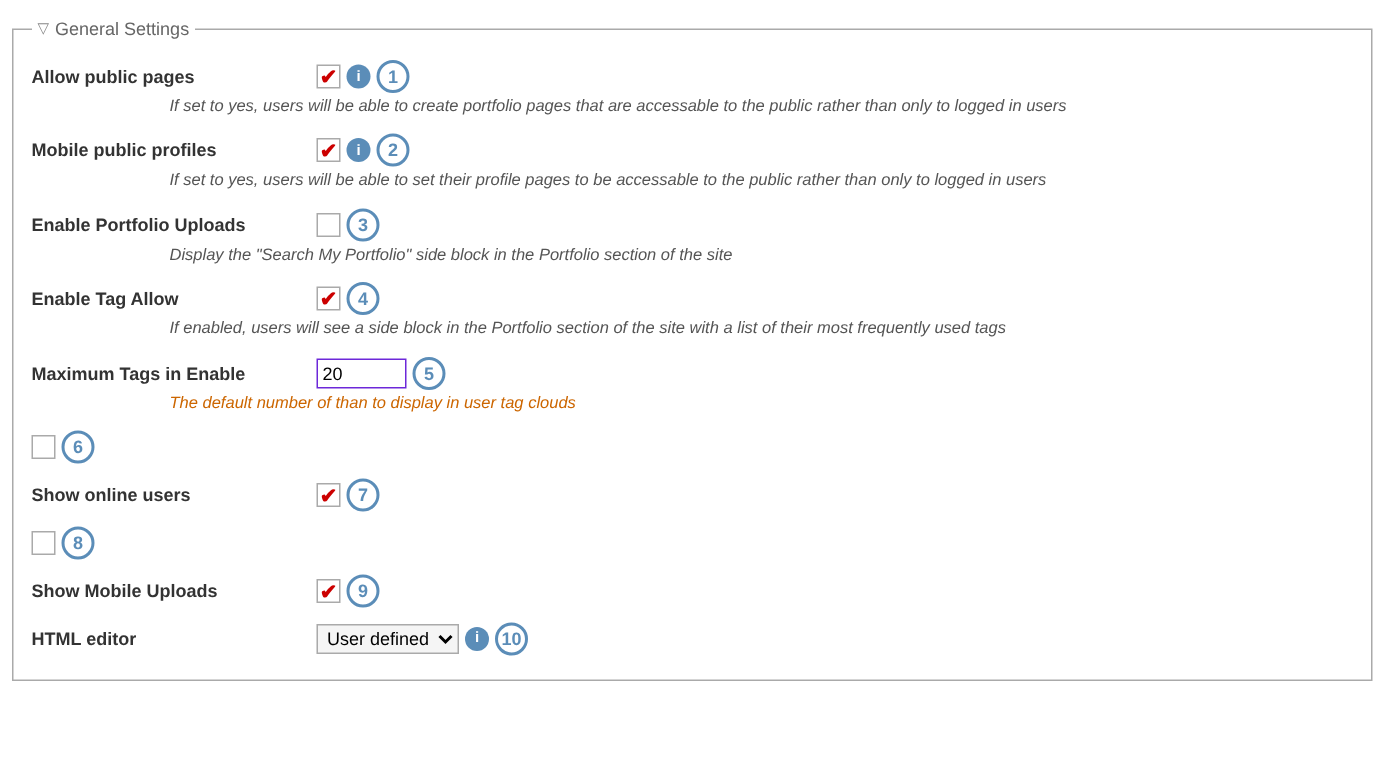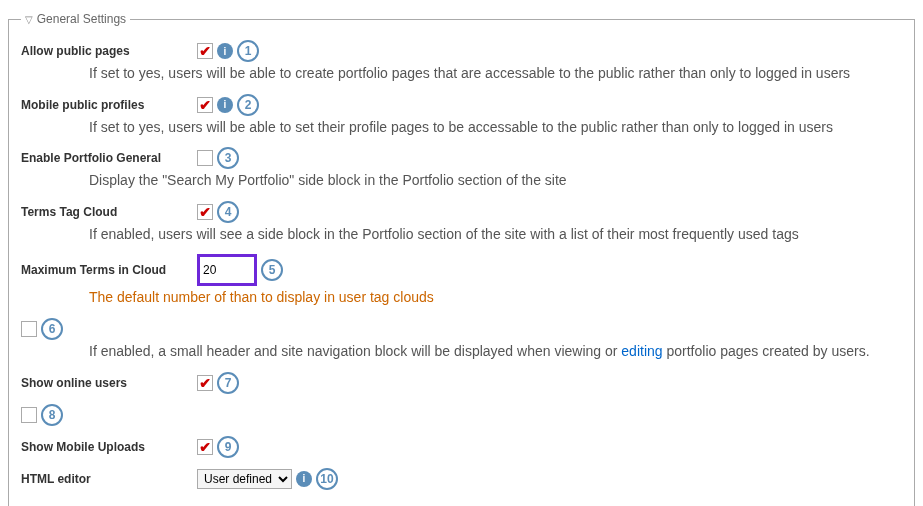--- a/index.html
+++ b/index.html
@@ -33,39 +33,40 @@
     }
     .row {
       display: flex;
       flex-direction: column;
       padding: 6px 0 4px 0;
       border-bottom: none;
     }
     .row-main {
       display: flex;
       align-items: center;
-      gap: 6px;
+      gap: 20px;
     }
     .row-label {
       font-weight: bold;
       font-size: 12px;
       min-width: 170px;
       color: #333;
     }
     .row-controls {
       display: flex;
       align-items: center;
       gap: 4px;
     }
     .row-desc {
-      font-size: 14px;
+      font-size: 11px;
       color: #555;
       margin-top: 2px;
-      margin-left: 68px;
+      margin-left: 92px;
       line-height: 1.4;
+      font-style: italic;
     }
     .checkbox-img {
       width: 16px;
       height: 16px;
       border: 1px solid #aaa;
       background: #fff;
       display: inline-flex;
       align-items: center;
       justify-content: center;
       cursor: pointer;
@@ -102,22 +103,22 @@
       border-radius: 50%;
       border: 2px solid #5b8db8;
       color: #5b8db8;
       font-size: 12px;
       font-weight: bold;
       background: #fff;
     }
     .text-input {
       width: 60px;
       height: 20px;
-      border: 3px solid #6d28d9;
-      padding: 13px 3px;
+      border: 1px solid #6d28d9;
+      padding: 3px 3px;
       font-size: 12px;
     }
     .select-input {
       height: 20px;
       border: 1px solid #aaa;
       font-size: 12px;
       padding: 1px 2px;
       background: #f5f5f5;
     }
     .blue-text {
@@ -156,58 +157,57 @@
                 <span class="checkmark">✔</span>
               </div>
               <span class="info-icon">i</span>
               <span class="step-circle">2</span>
             </div>
           </div>
           <div class="row-desc">If set to yes, users will be able to set their profile pages to be accessable to the public rather than only to logged in users</div>
         </div>
         <div class="row">
           <div class="row-main">
-            <span class="row-label">Enable Portfolio General</span>
+            <span class="row-label">Enable Portfolio Uploads</span>
             <div class="row-controls">
               <div class="checkbox-img"></div>
               <span class="step-circle">3</span>
             </div>
           </div>
           <div class="row-desc">Display the "Search My Portfolio" side block in the Portfolio section of the site</div>
         </div>
         <div class="row">
           <div class="row-main">
-            <span class="row-label">Terms Tag Cloud</span>
+            <span class="row-label">Enable Tag Allow</span>
             <div class="row-controls">
               <div class="checkbox-img checkbox-checked">
                 <span class="checkmark">✔</span>
               </div>
               <span class="step-circle">4</span>
             </div>
           </div>
           <div class="row-desc">If enabled, users will see a side block in the Portfolio section of the site with a list of their most frequently used tags</div>
         </div>
         <div class="row">
           <div class="row-main">
-            <span class="row-label">Maximum Terms in Cloud</span>
+            <span class="row-label">Maximum Tags in Enable</span>
             <div class="row-controls">
               <input type="text" class="text-input" value="20" style="">
               <span class="step-circle">5</span>
             </div>
           </div>
           <div class="row-desc"><span style="color:#cc6600;">The default number of than to display in user tag clouds</span></div>
         </div>
         <div class="row">
           <div class="row-main">
             <div class="row-controls">
               <div class="checkbox-img"></div>
               <span class="step-circle">6</span>
             </div>
           </div>
-          <div class="row-desc">If enabled, a small header and site navigation block will be displayed when viewing or <span class="blue-text">editing</span> portfolio pages created by users.</div>
         </div>
         <div class="row">
           <div class="row-main">
             <span class="row-label">Show online users</span>
             <div class="row-controls">
               <div class="checkbox-img checkbox-checked">
                 <span class="checkmark">✔</span>
               </div>
               <span class="step-circle">7</span>
             </div>

